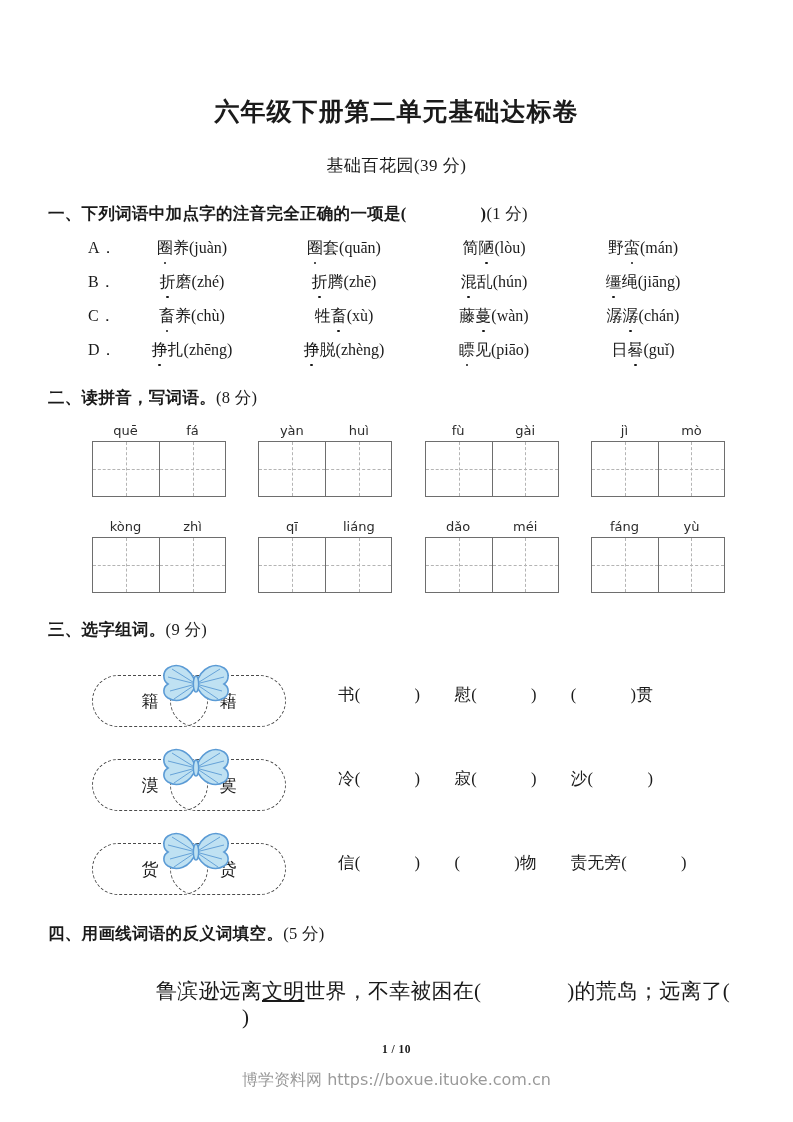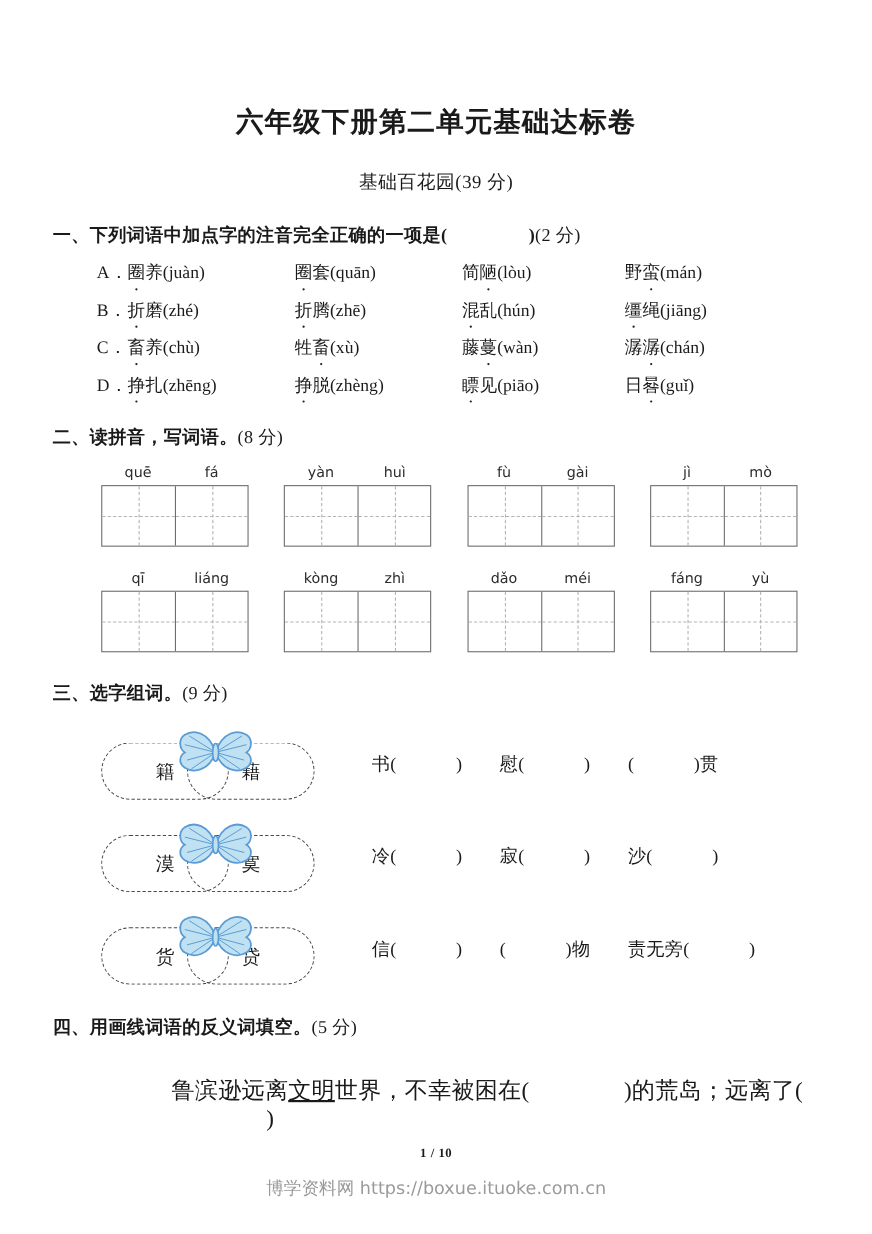--- a/index.html
+++ b/index.html
@@ -70,20 +70,21 @@
     padding-left: 42px;
   }
   .opt-label {
     width: 28px;
     flex: none;
     letter-spacing: 0.5px;
   }
   .opt-item {
     position: relative;
     white-space: nowrap;
+    text-align: center;
   }
   .opt-item.c1 { width: 152px; }
   .opt-item.c2 { width: 152px; }
   .opt-item.c3 { width: 148px; }
   .opt-item.c4 { width: 150px; }
   .dotchar {
     position: relative;
     display: inline-block;
   }
   .dotchar::after {
@@ -243,21 +244,21 @@
 <body>
 
 <div class="page">
 
   <h1 class="doc-title">六年级下册第二单元基础达标卷</h1>
 
 
   <div class="section-banner">基础百花园(39 分)</div>
 
   <div class="q-head">
-    <span>一、</span><span>下列词语中加点字的注音完全正确的一项是(</span><span class="gap-sm"></span><span>)</span><span class="pts">(2 分)</span>
+    <span>一、</span><span>下列词语中加点字的注音完全正确的一项是(</span><span class="gap-sm"></span><span>)</span><span class="pts">(1 分)</span>
   </div>
 
   <div class="opt-list">
 
     <div class="opt-row">
       <span class="opt-label">A．</span>
       <span class="opt-item c1"><span class="dotchar">圈</span><span>养(juàn)</span></span>
       <span class="opt-item c2"><span class="dotchar">圈</span><span>套(quān)</span></span>
       <span class="opt-item c3"><span>简</span><span class="dotchar">陋</span><span>(lòu)</span></span>
       <span class="opt-item c4"><span>野</span><span class="dotchar">蛮</span><span>(mán)</span></span>
@@ -331,32 +332,32 @@
       <div class="tianzi">
           <div class="cell"></div>
           <div class="cell"></div>
         </div>
     </div>
   </div>
 
   <div class="grid-band second">
     <div class="grid-unit">
       <div class="pinyin-pair">
+        <span>kòng</span>
+        <span>zhì</span>
+      </div>
+      <div class="tianzi">
+          <div class="cell"></div>
+          <div class="cell"></div>
+        </div>
+    </div>
+    <div class="grid-unit">
+      <div class="pinyin-pair">
         <span>qī</span>
         <span>liáng</span>
-      </div>
-      <div class="tianzi">
-          <div class="cell"></div>
-          <div class="cell"></div>
-        </div>
-    </div>
-    <div class="grid-unit">
-      <div class="pinyin-pair">
-        <span>kòng</span>
-        <span>zhì</span>
       </div>
       <div class="tianzi">
           <div class="cell"></div>
           <div class="cell"></div>
         </div>
     </div>
     <div class="grid-unit">
       <div class="pinyin-pair">
         <span>dǎo</span>
         <span>méi</span>

